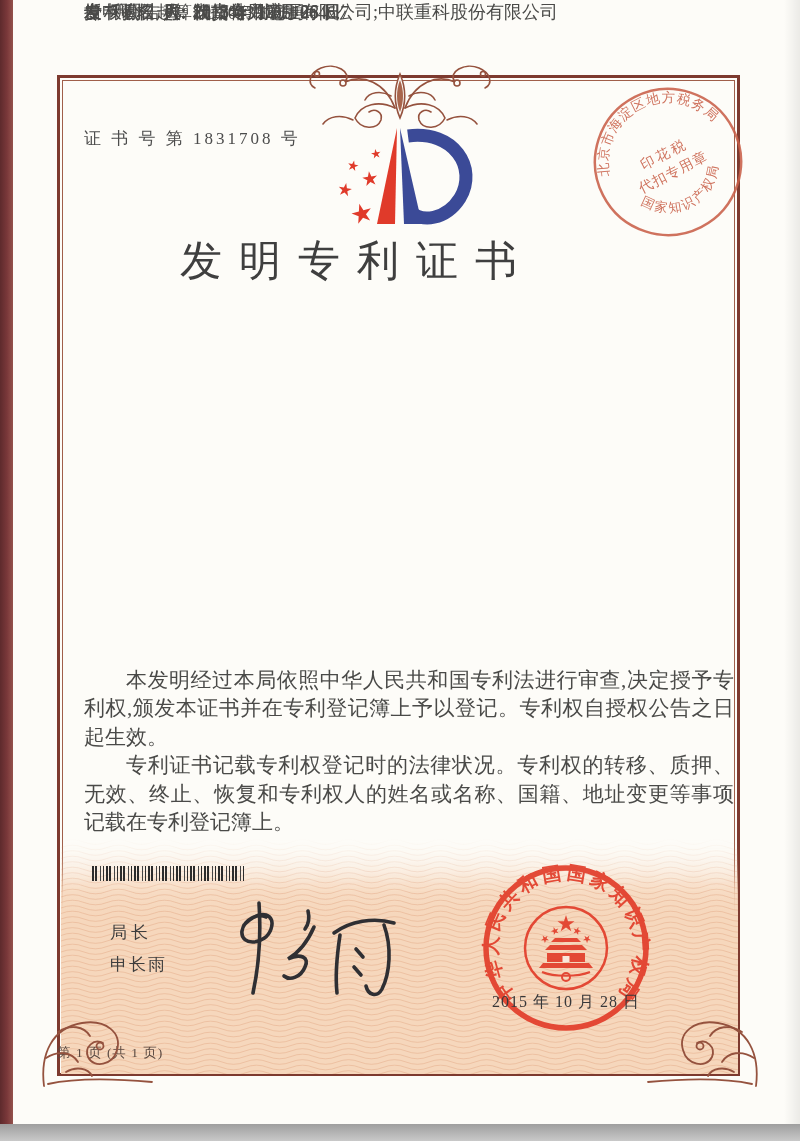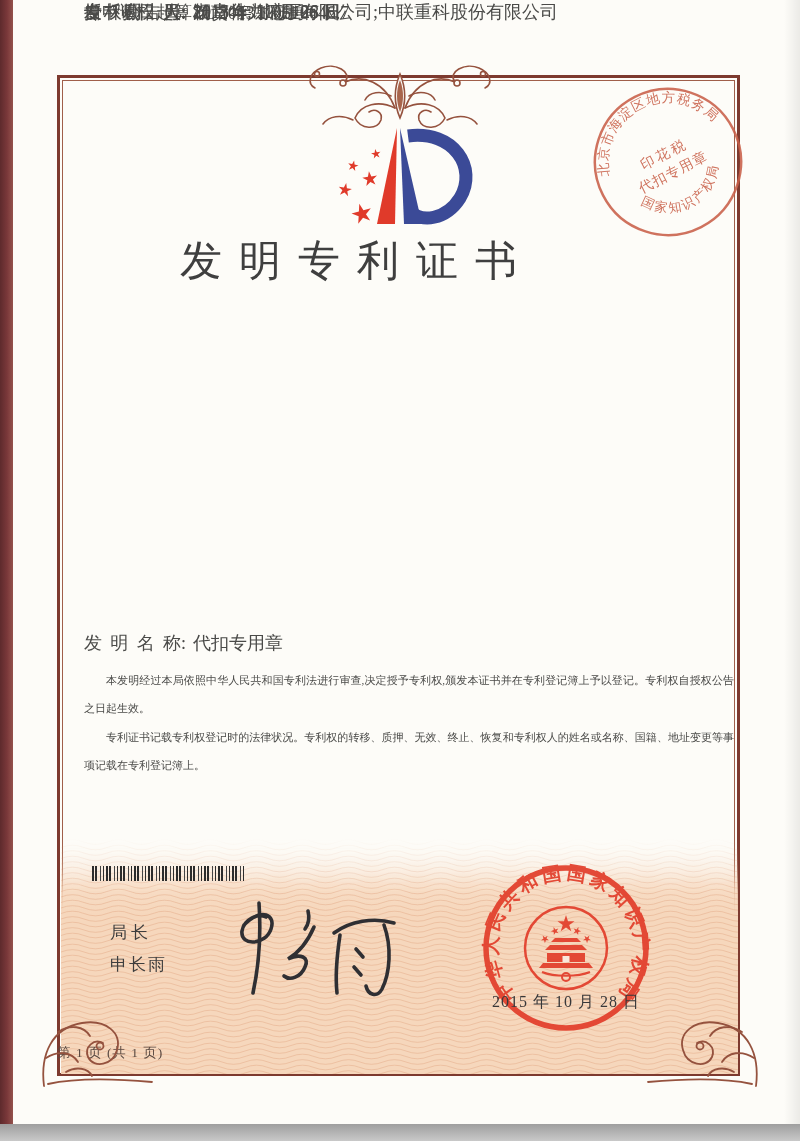--- a/index.html
+++ b/index.html
@@ -20,21 +20,21 @@
     font-size:42px;letter-spacing:17px;text-indent:17px;color:#3f3f3f;font-weight:500;}
   .field-row{position:absolute;left:84px;font-size:18px;color:#4a4a48;white-space:nowrap;}
   .field-row:nth-of-type(1){top:349px;}
   .field-row:nth-of-type(2){top:406px;}
   .field-row:nth-of-type(3){top:462px;}
   .field-row:nth-of-type(4){top:518px;}
   .field-row:nth-of-type(5){top:575px;}
   .field-row:nth-of-type(6){top:631px;}
   .flabel{display:inline-block;width:97px;text-align:justify;text-align-last:justify;vertical-align:bottom;}
   .fvalue{margin-left:7px;}
-  .body-text{position:absolute;left:84px;top:666px;width:650px;font-size:11px;
+  .body-text{position:absolute;left:84px;top:666px;width:650px;font-size:21px;
     line-height:28.4px;color:#4a4a48;text-align:justify;}
   .body-text p{margin:0;text-indent:2em;}
   .band{position:absolute;left:61px;top:838px;width:677px;height:236px;
     background:linear-gradient(to bottom,rgba(246,215,188,0) 0,rgba(246,215,188,.85) 45px,#f6d7bc 75px);
     -webkit-mask-image:linear-gradient(to bottom,rgba(0,0,0,0) 0,#000 55px);
     mask-image:linear-gradient(to bottom,rgba(0,0,0,0) 0,#000 55px);}
   .band svg{position:absolute;left:0;top:0;}
   .barcode{position:absolute;left:92px;top:866px;width:153px;height:15px;
     background:repeating-linear-gradient(90deg,#2c2c2c 0 2px,transparent 2px 3px,#2c2c2c 3px 5px,
       transparent 5px 8px,#444 8px 9px,transparent 9px 11px,#2c2c2c 11px 12px,transparent 12px 14px);}
@@ -78,20 +78,21 @@
         <path d="M122,46 C132,40 144,42 148,50"></path>
         <circle cx="170" cy="33" r="3"></circle>
         <circle cx="196" cy="24" r="2.5"></circle>
         <path d="M160,70 C172,64 184,66 190,74"></path>
       </g>
       <path d="M113,24 C107,38 107,54 113,68 C119,54 119,38 113,24 Z" fill="#fdfcf8"></path>
       <path d="M113,30 C109,40 109,52 113,62 C117,52 117,40 113,30 Z" fill="#a8654c" stroke="none"></path>
     </g>
   </svg>
 
+  <div class="cert-no">证 书 号 第 1831708 号</div>
 
   <svg class="orn" style="left:320px;top:126px" width="172" height="110" viewBox="0 0 172 110">
     <defs>
       <polygon id="star" points="0,-10 2.23,-3.07 9.51,-3.09 3.61,1.17 5.88,8.09 0,3.8 -5.88,8.09 -3.61,1.17 -9.51,-3.09 -2.23,-3.07"></polygon>
     </defs>
     <path d="M88,10 C134,4 158,42 140,72 C126,94 101,97 90,85" fill="none" stroke="#3b4a97" stroke-width="13"></path>
     <polygon points="77,2 57,98 75,98" fill="#e03a2a"></polygon>
     <polygon points="80,2 84,98 102,98" fill="#3b4a97"></polygon>
     <use href="#star" transform="translate(42,88) scale(1.05) rotate(-15)" fill="#e03a2a"></use>
     <use href="#star" transform="translate(25,64) scale(0.7) rotate(10)" fill="#e03a2a"></use>

